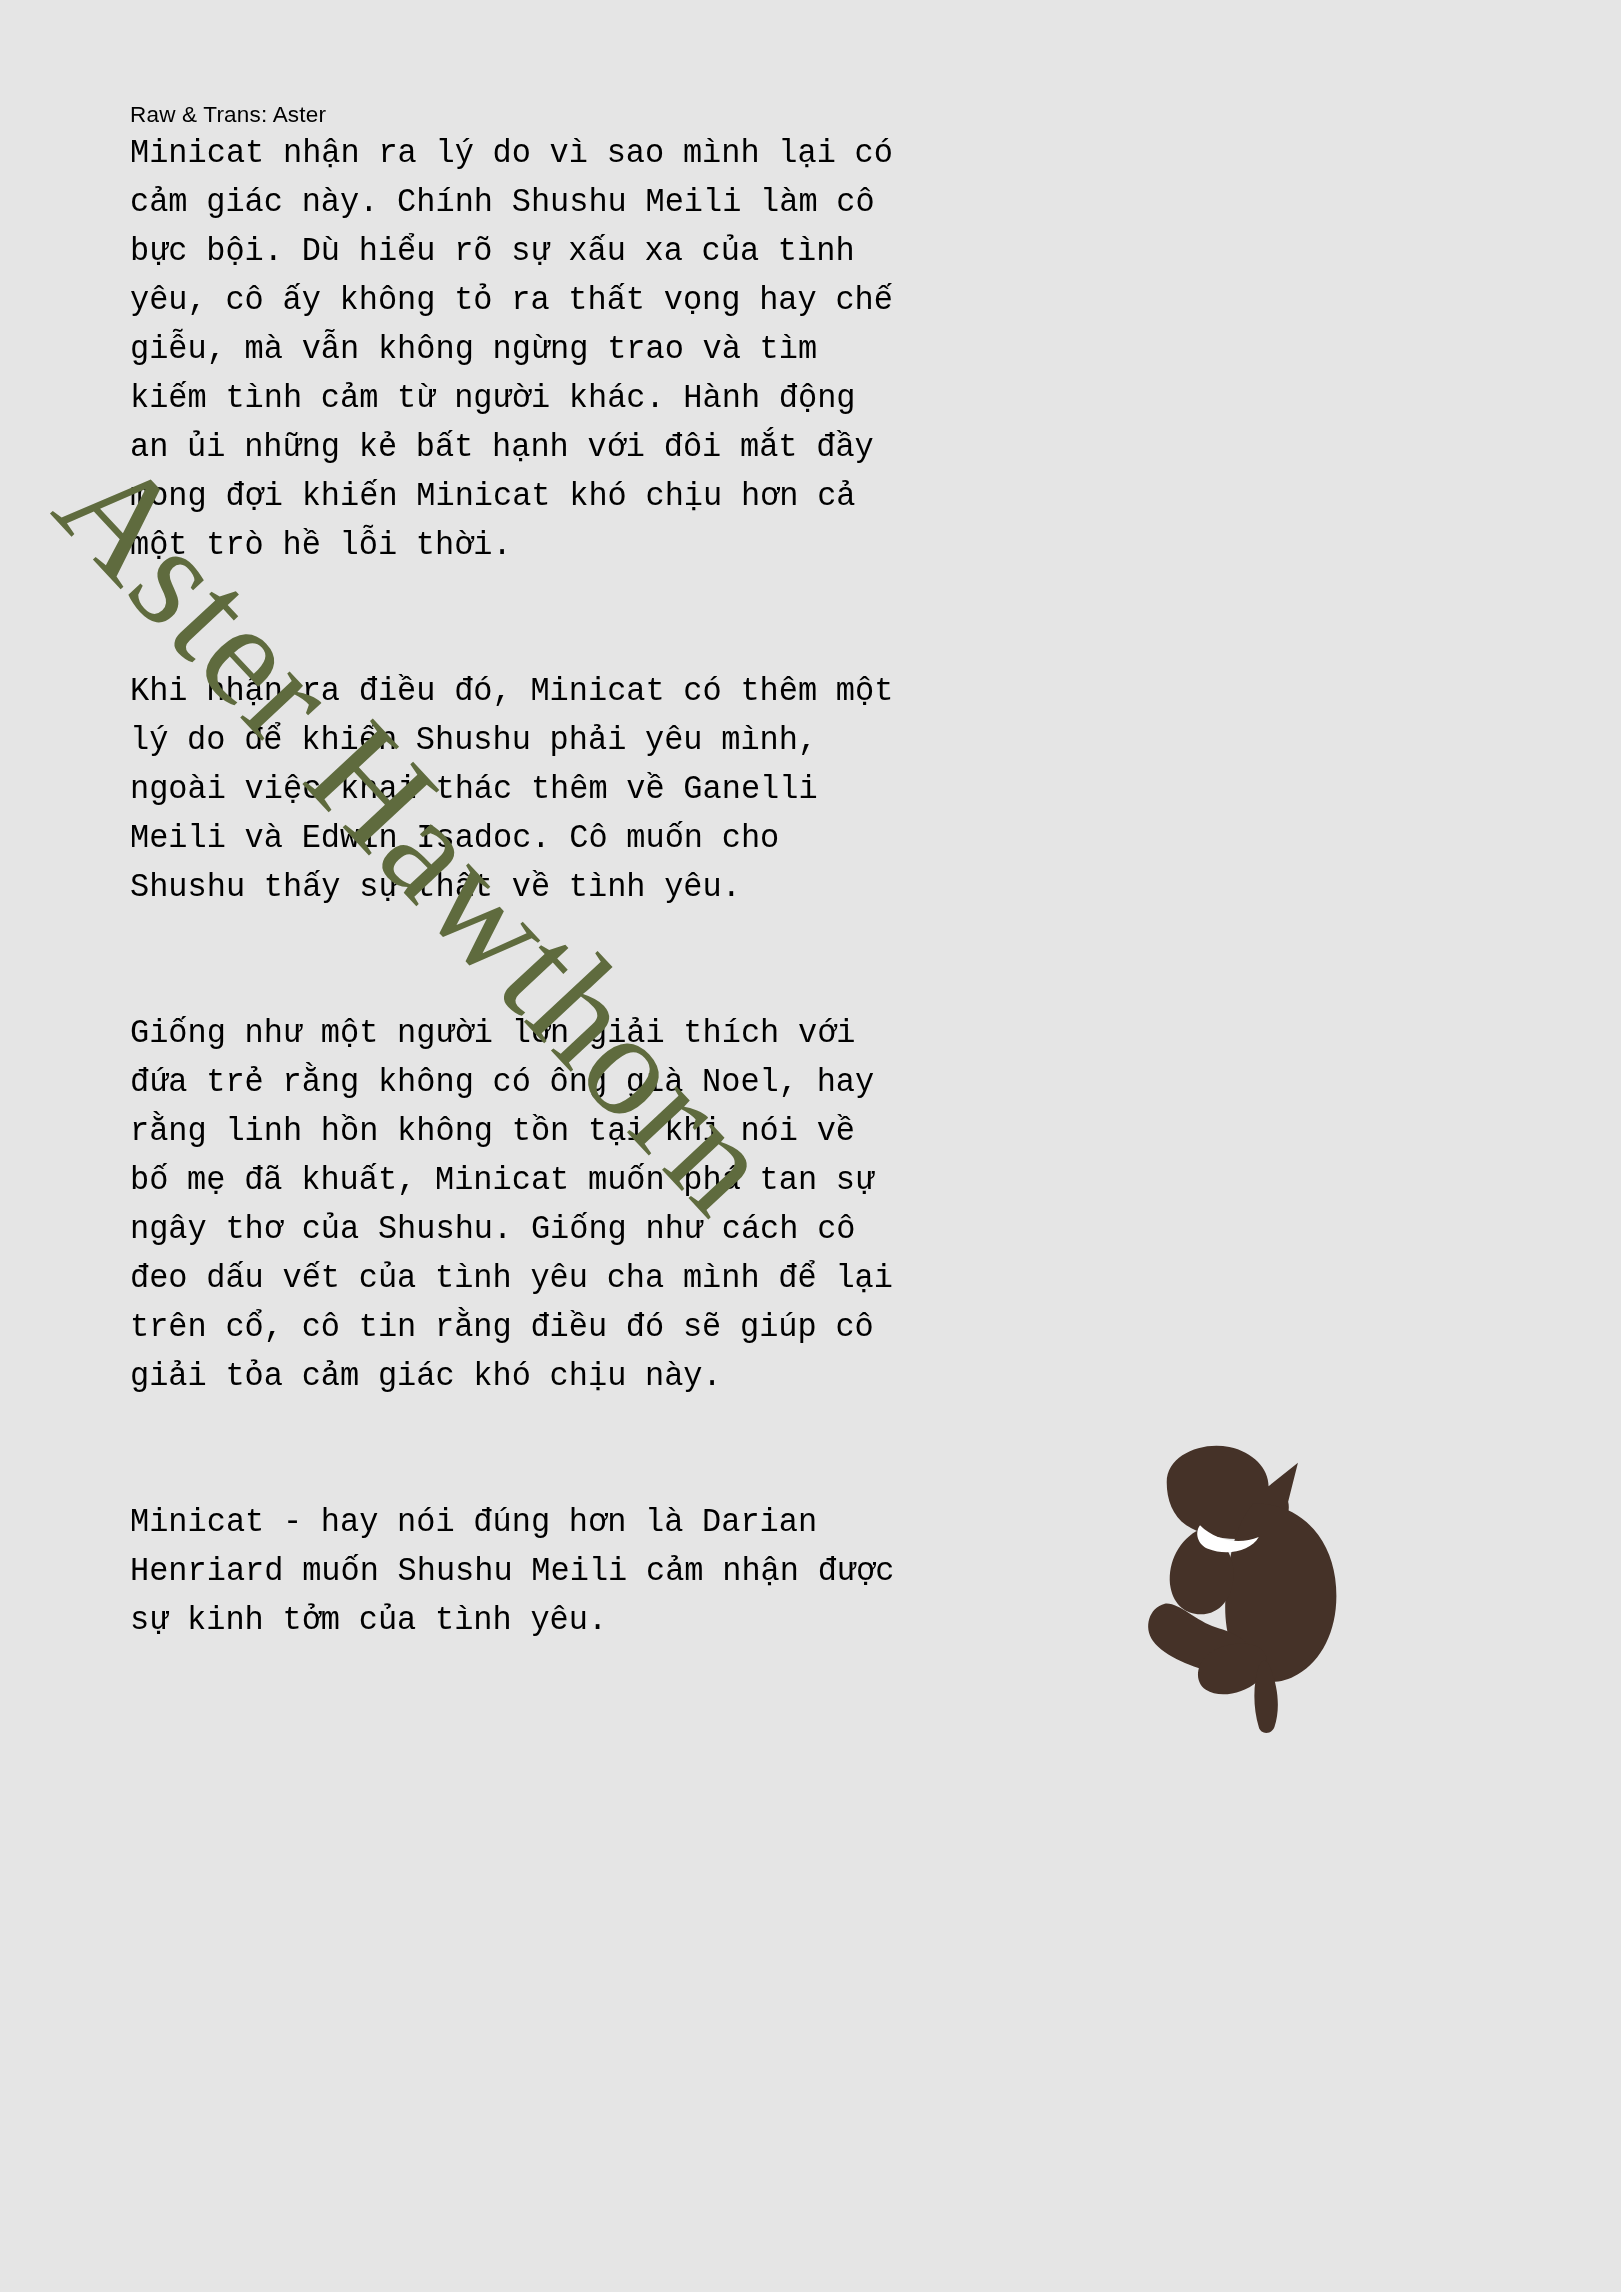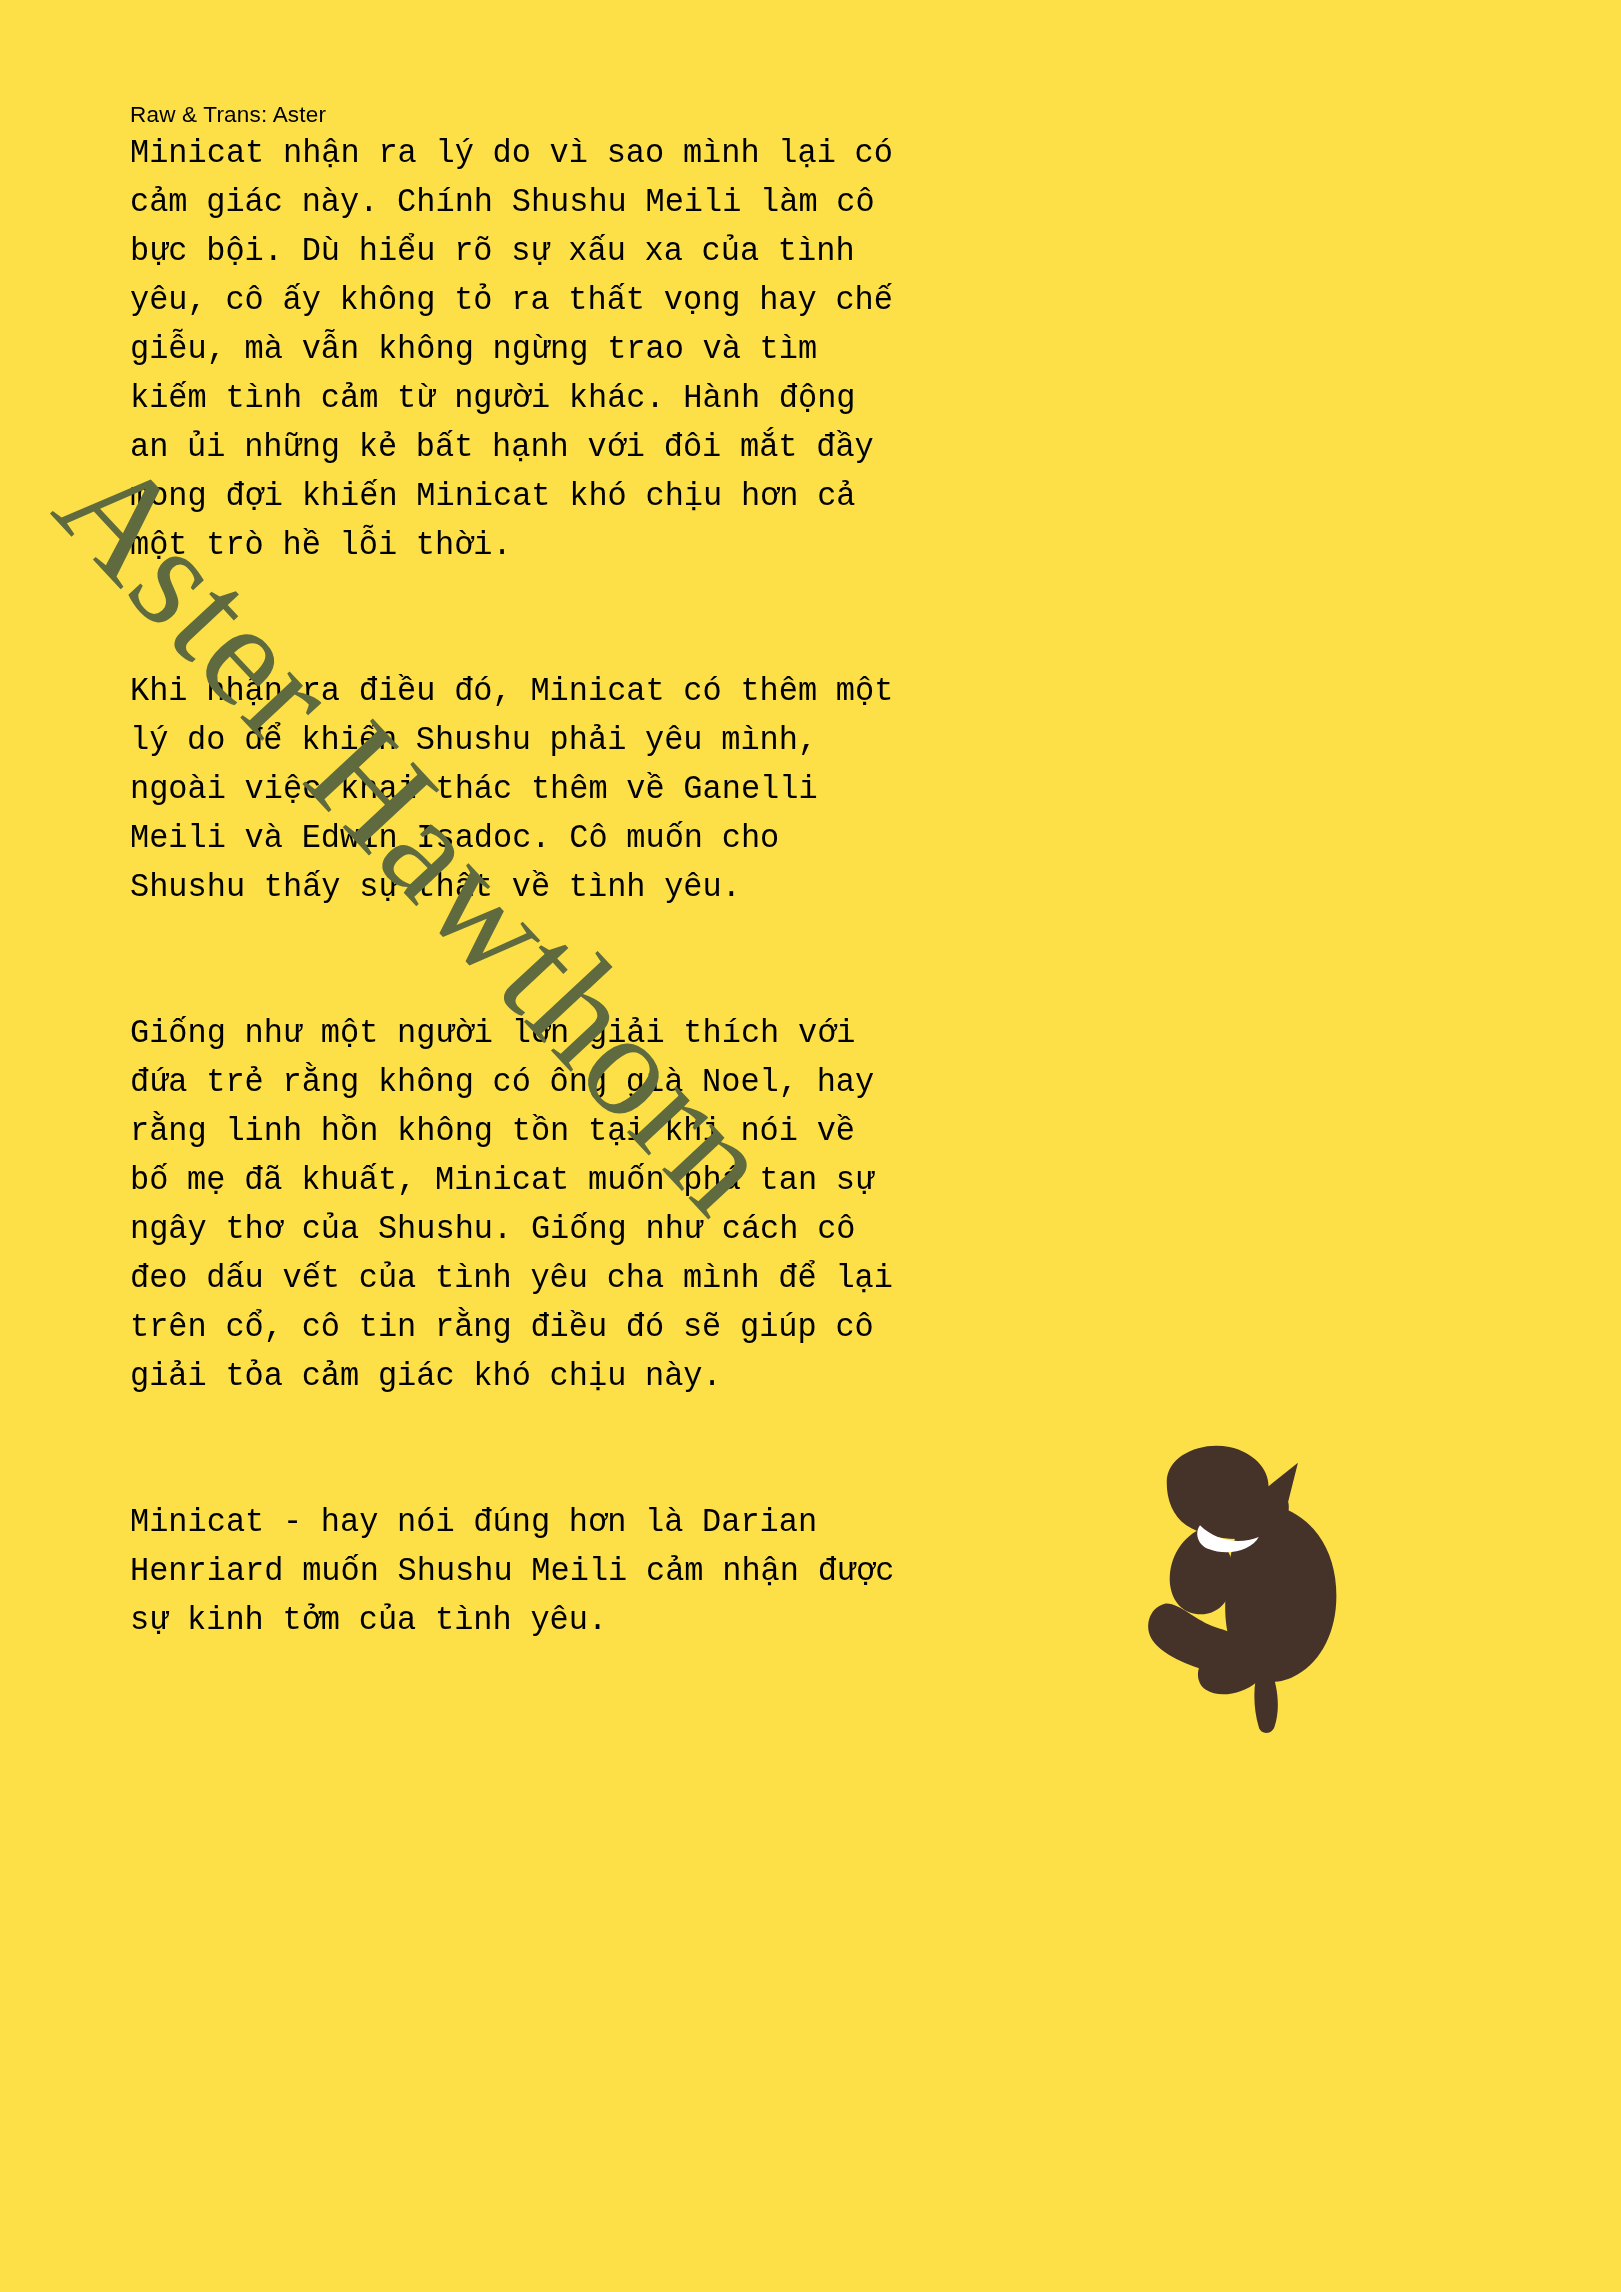--- a/index.html
+++ b/index.html
@@ -7,21 +7,21 @@
     padding: 0;
     background: #ffffff;
   }
   body {
     font-family: "Liberation Serif", "DejaVu Serif", serif;
   }
   #page {
     position: relative;
     width: 1621px;
     height: 2293px;
-    background: #fde047;
+    background: #e5e5e5;
     overflow: hidden;
   }
 
   
   #doc-header {
     position: absolute;
     left: 130px;
     top: 102px;
     font-family: "Liberation Sans", "DejaVu Sans", sans-serif;
     font-size: 22.5px;

